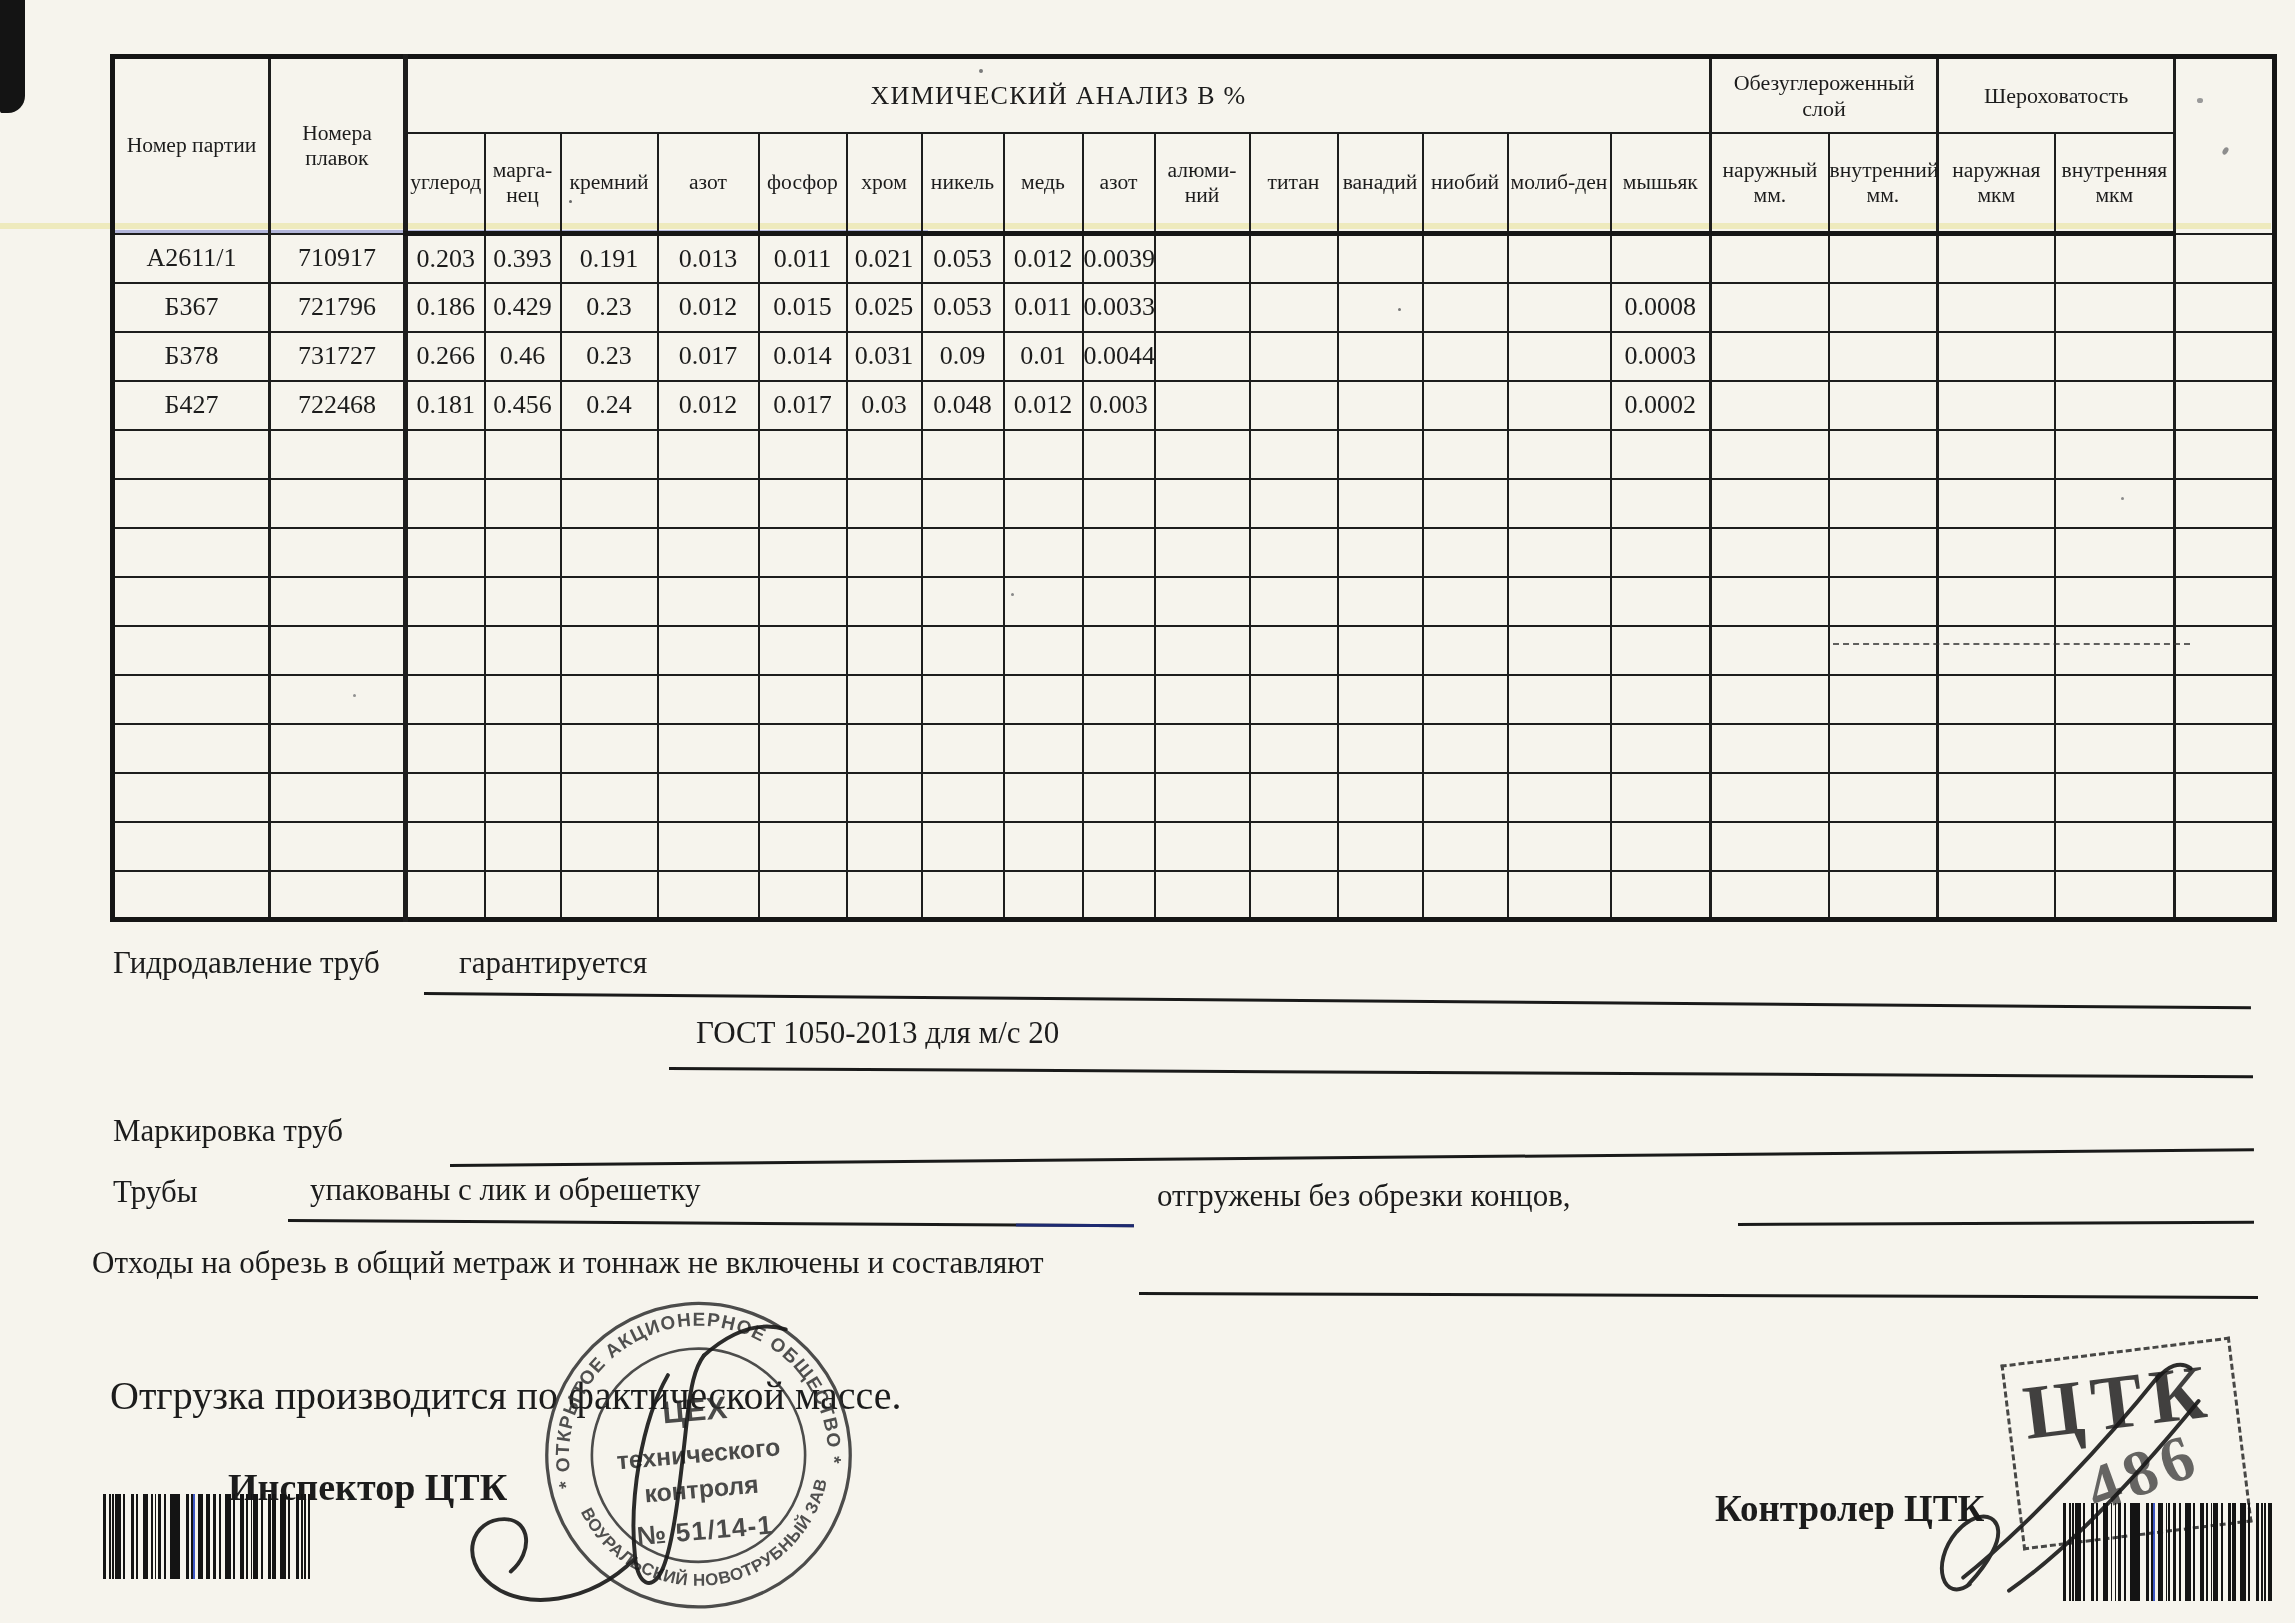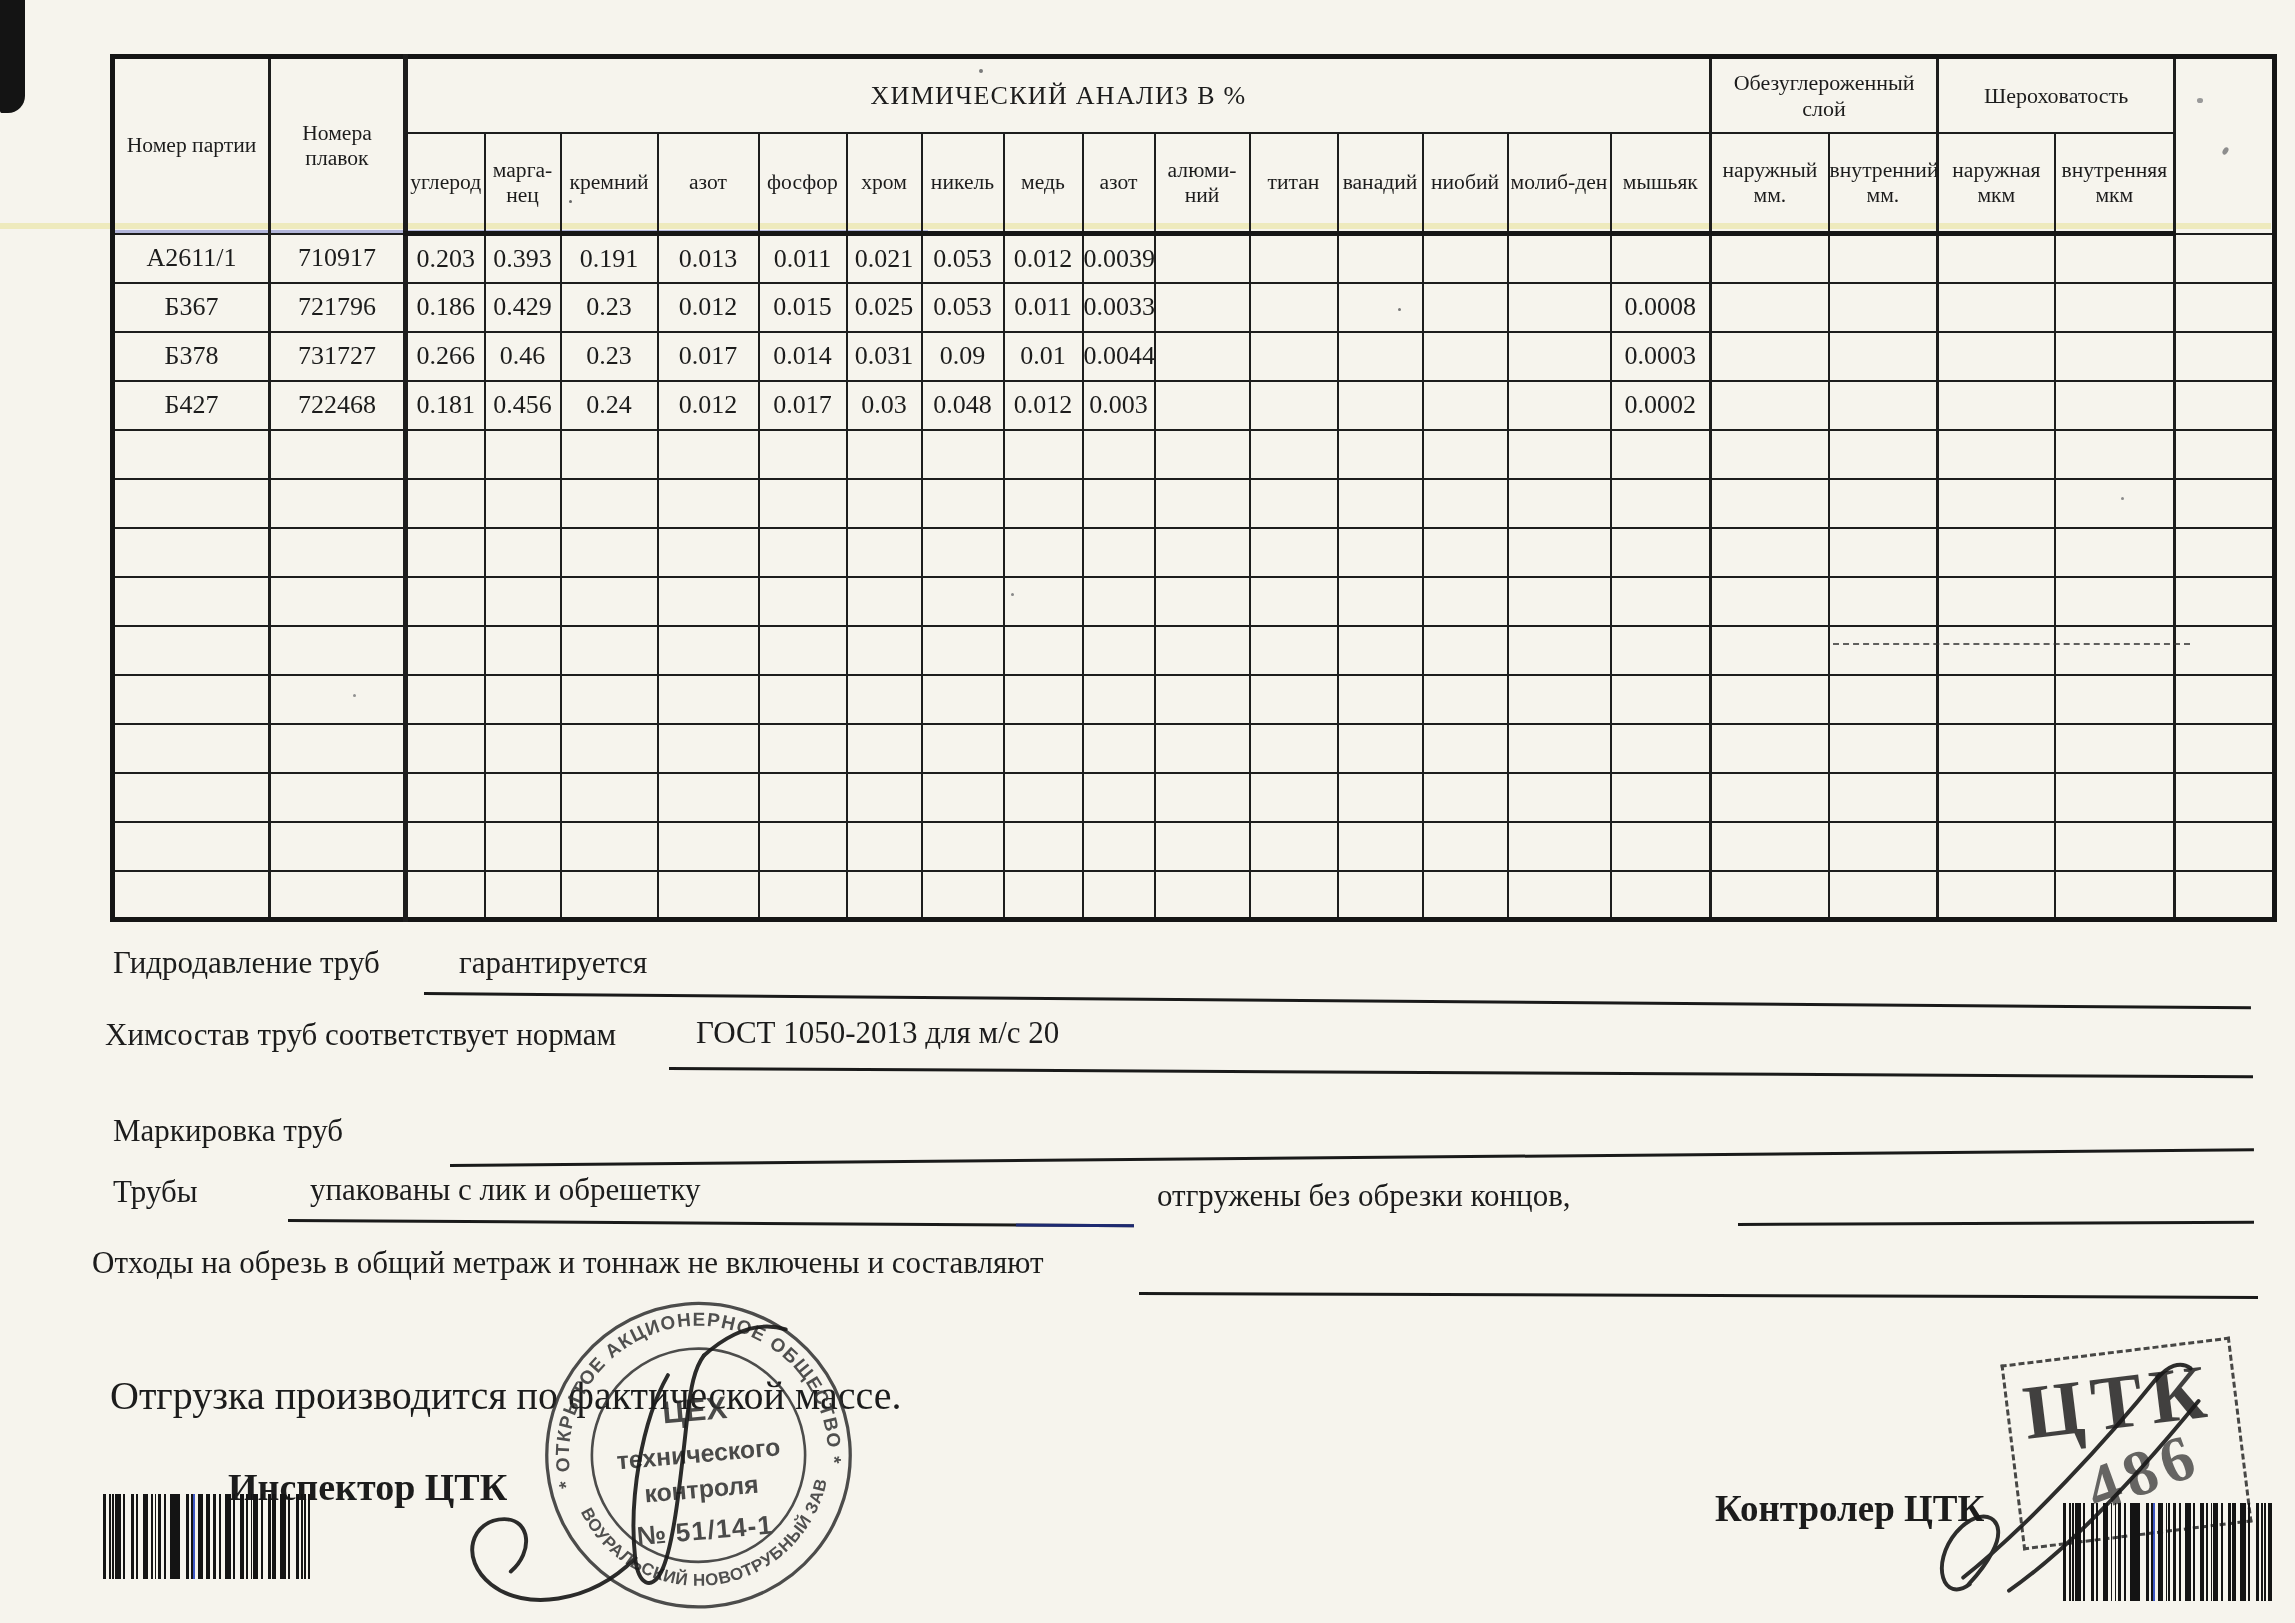--- a/index.html
+++ b/index.html
@@ -462,21 +462,20 @@
         </tr>
       </tbody>
   </table>
 
   <div class="dash-line"></div>
 
   <div class="txt" style="left:113px;top:945px;text-align:center;">Гидродавление труб</div>
   <div class="txt" style="left:459px;top:945px;">гарантируется</div>
   <div class="uline" style="left:424px;top:992px;width:1827px;transform:rotate(.45deg);"></div>
 
-  <div class="txt" style="left:105px;top:1017px;">Химсостав труб соответствует нормам</div>
   <div class="txt" style="left:696px;top:1015px;">ГОСТ 1050-2013 для м/с 20</div>
   <div class="uline" style="left:669px;top:1067px;width:1584px;transform:rotate(.3deg);"></div>
 
   <div class="txt" style="left:113px;top:1113px;">Маркировка труб</div>
   <div class="uline" style="left:450px;top:1164px;width:1804px;transform:rotate(-.5deg);"></div>
 
   <div class="txt" style="left:113px;top:1174px;">Трубы</div>
   <div class="txt" style="left:310px;top:1172px;">упакованы с лик и обрешетку</div>
   <div class="uline" style="left:288px;top:1219px;width:846px;transform:rotate(.35deg);">
       <span class="blue"></span>

